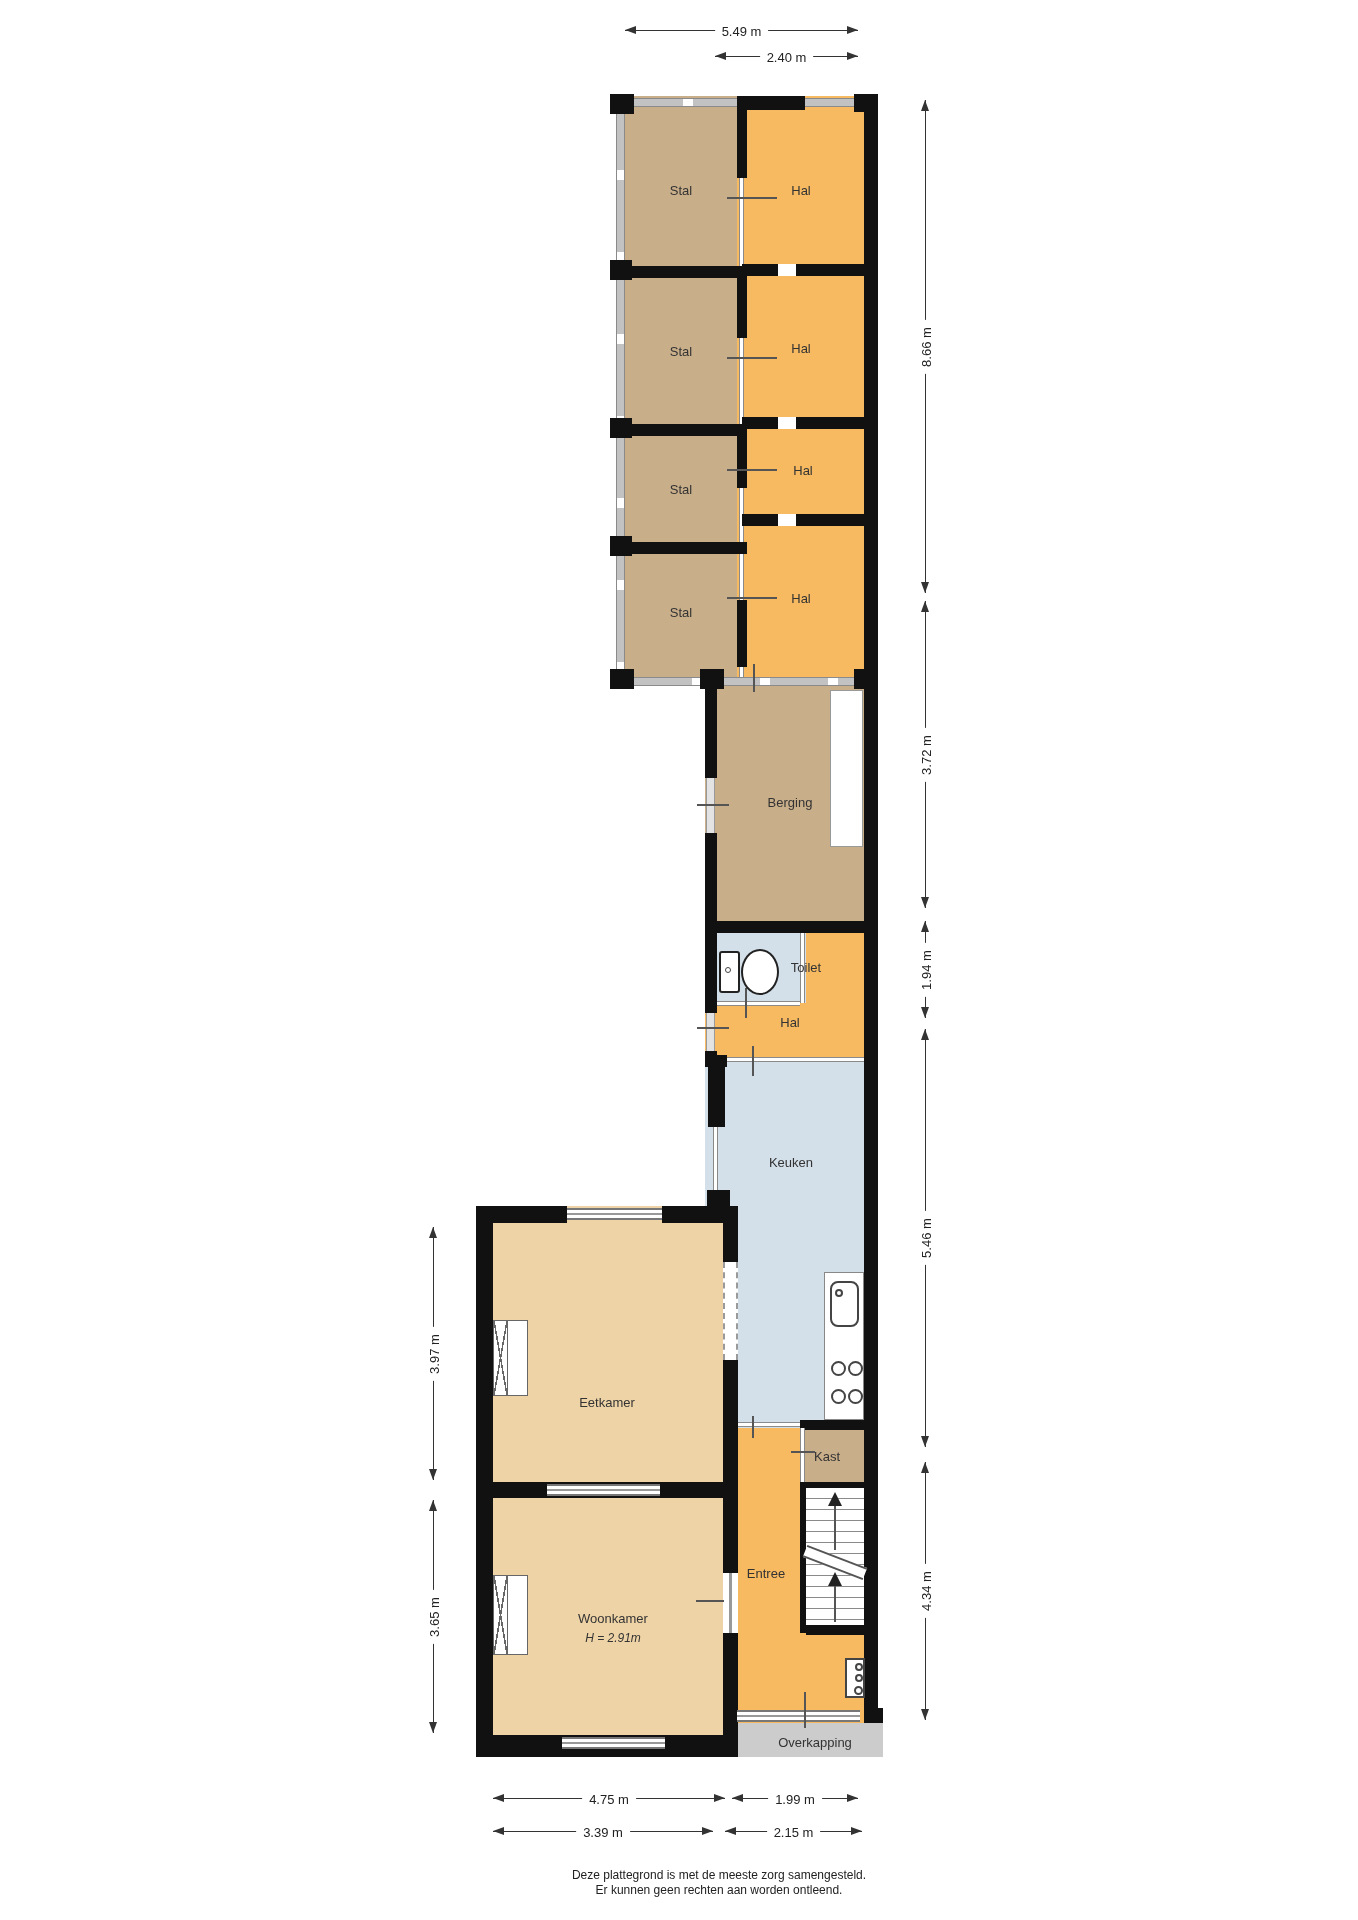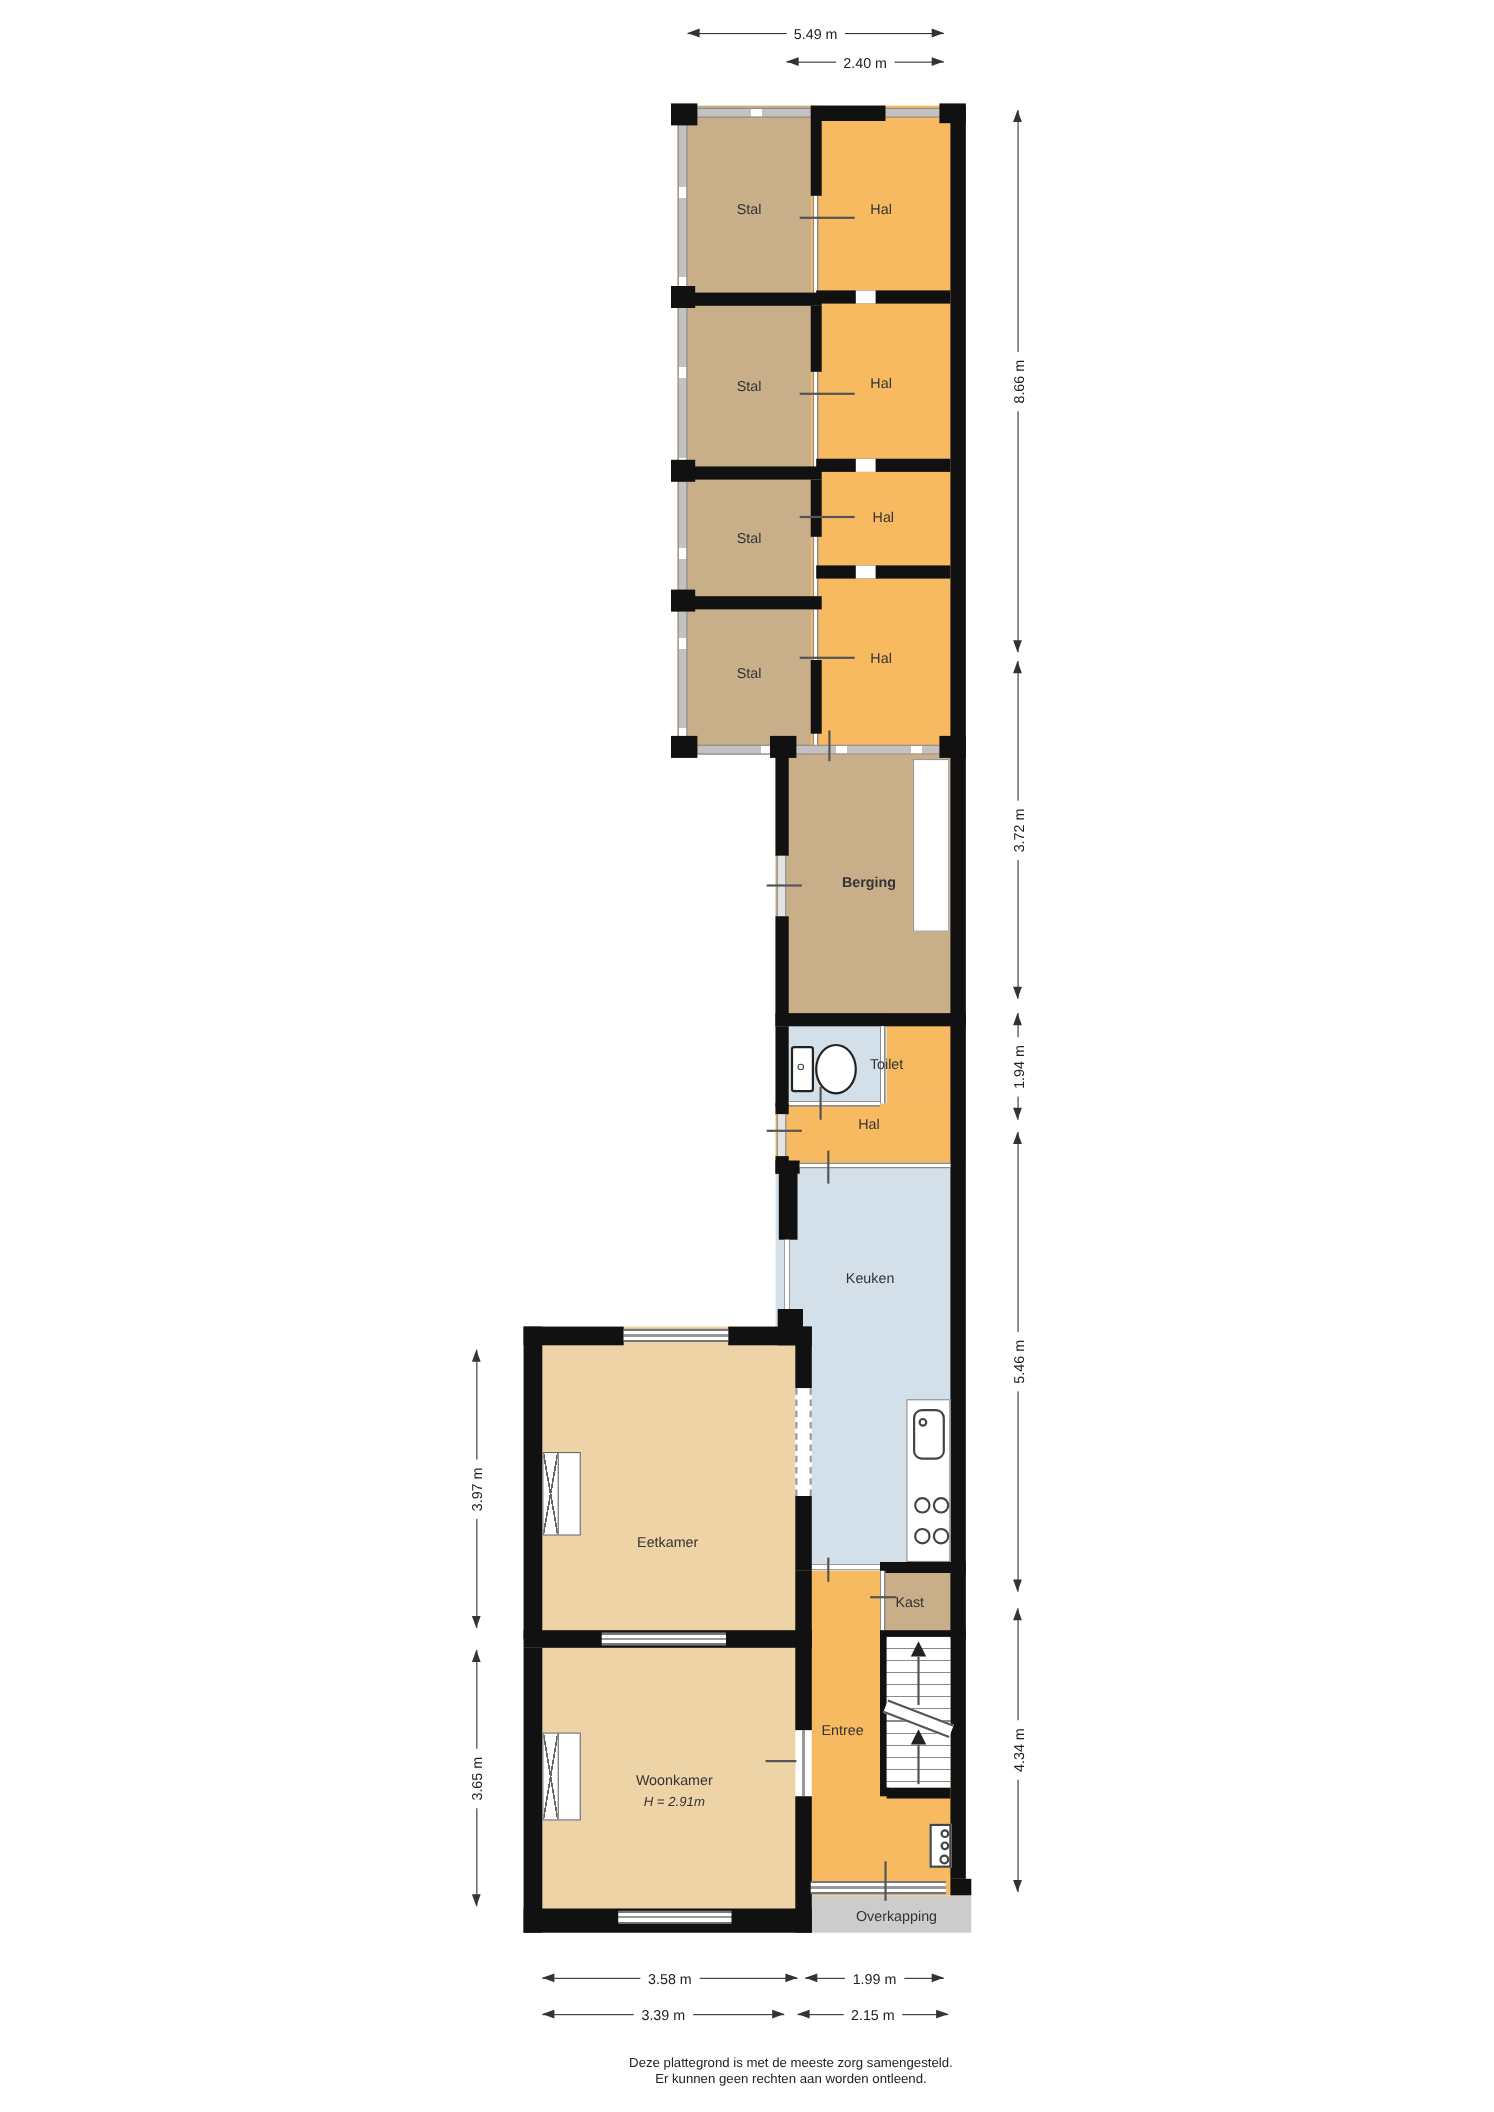--- a/index.html
+++ b/index.html
@@ -191,21 +191,21 @@
   </div>
 
   <div class="rlabel" style="left:681px;top:190px;">Stal</div>
   <div class="rlabel" style="left:681px;top:351px;">Stal</div>
   <div class="rlabel" style="left:681px;top:489px;">Stal</div>
   <div class="rlabel" style="left:681px;top:612px;">Stal</div>
   <div class="rlabel" style="left:801px;top:190px;">Hal</div>
   <div class="rlabel" style="left:801px;top:348px;">Hal</div>
   <div class="rlabel" style="left:803px;top:470px;">Hal</div>
   <div class="rlabel" style="left:801px;top:598px;">Hal</div>
-  <div class="rlabel" style="left:790px;top:802px;font-weight:bold;">Berging</div>
+  <div class="rlabel" style="left:790px;top:802px;">Berging</div>
   <div class="rlabel" style="left:806px;top:967px;">Toilet</div>
   <div class="rlabel" style="left:790px;top:1022px;">Hal</div>
   <div class="rlabel" style="left:791px;top:1162px;">Keuken</div>
   <div class="rlabel" style="left:607px;top:1355px;margin-top:47px;">Eetkamer</div>
   <div class="rlabel" style="left:613px;top:1618px;">Woonkamer</div>
   <div class="rlabel small" style="left:613px;top:1638px;font-style:italic;">H = 2.91m</div>
   <div class="rlabel" style="left:827px;top:1456px;">Kast</div>
   <div class="rlabel" style="left:766px;top:1537px;margin-top:36px;">Entree</div>
   <div class="rlabel" style="left:815px;top:1742px;">Overkapping</div>
 
@@ -253,21 +253,21 @@
   </div>
   <div class="dimv" style="left:433px;top:1500px;height:233px;">
     <div class="au"></div>
       <div class="ad"></div>
     <span class="lab">3.65 m</span>
   </div>
 
   <div class="dimh" style="left:493px;top:1798px;width:232px;">
     <div class="al"></div>
       <div class="ar"></div>
-    <span class="lab">3.58 m</span>
+    <span class="lab">4.75 m</span>
   </div>
   <div class="dimh" style="left:732px;top:1798px;width:126px;text-align:right;">
     <div class="al"></div>
       <div class="ar"></div>
     <span class="lab">1.99 m</span>
   </div>
   <div class="dimh" style="left:493px;top:1831px;width:220px;">
     <div class="al"></div>
       <div class="ar"></div>
     <span class="lab">3.39 m</span>

